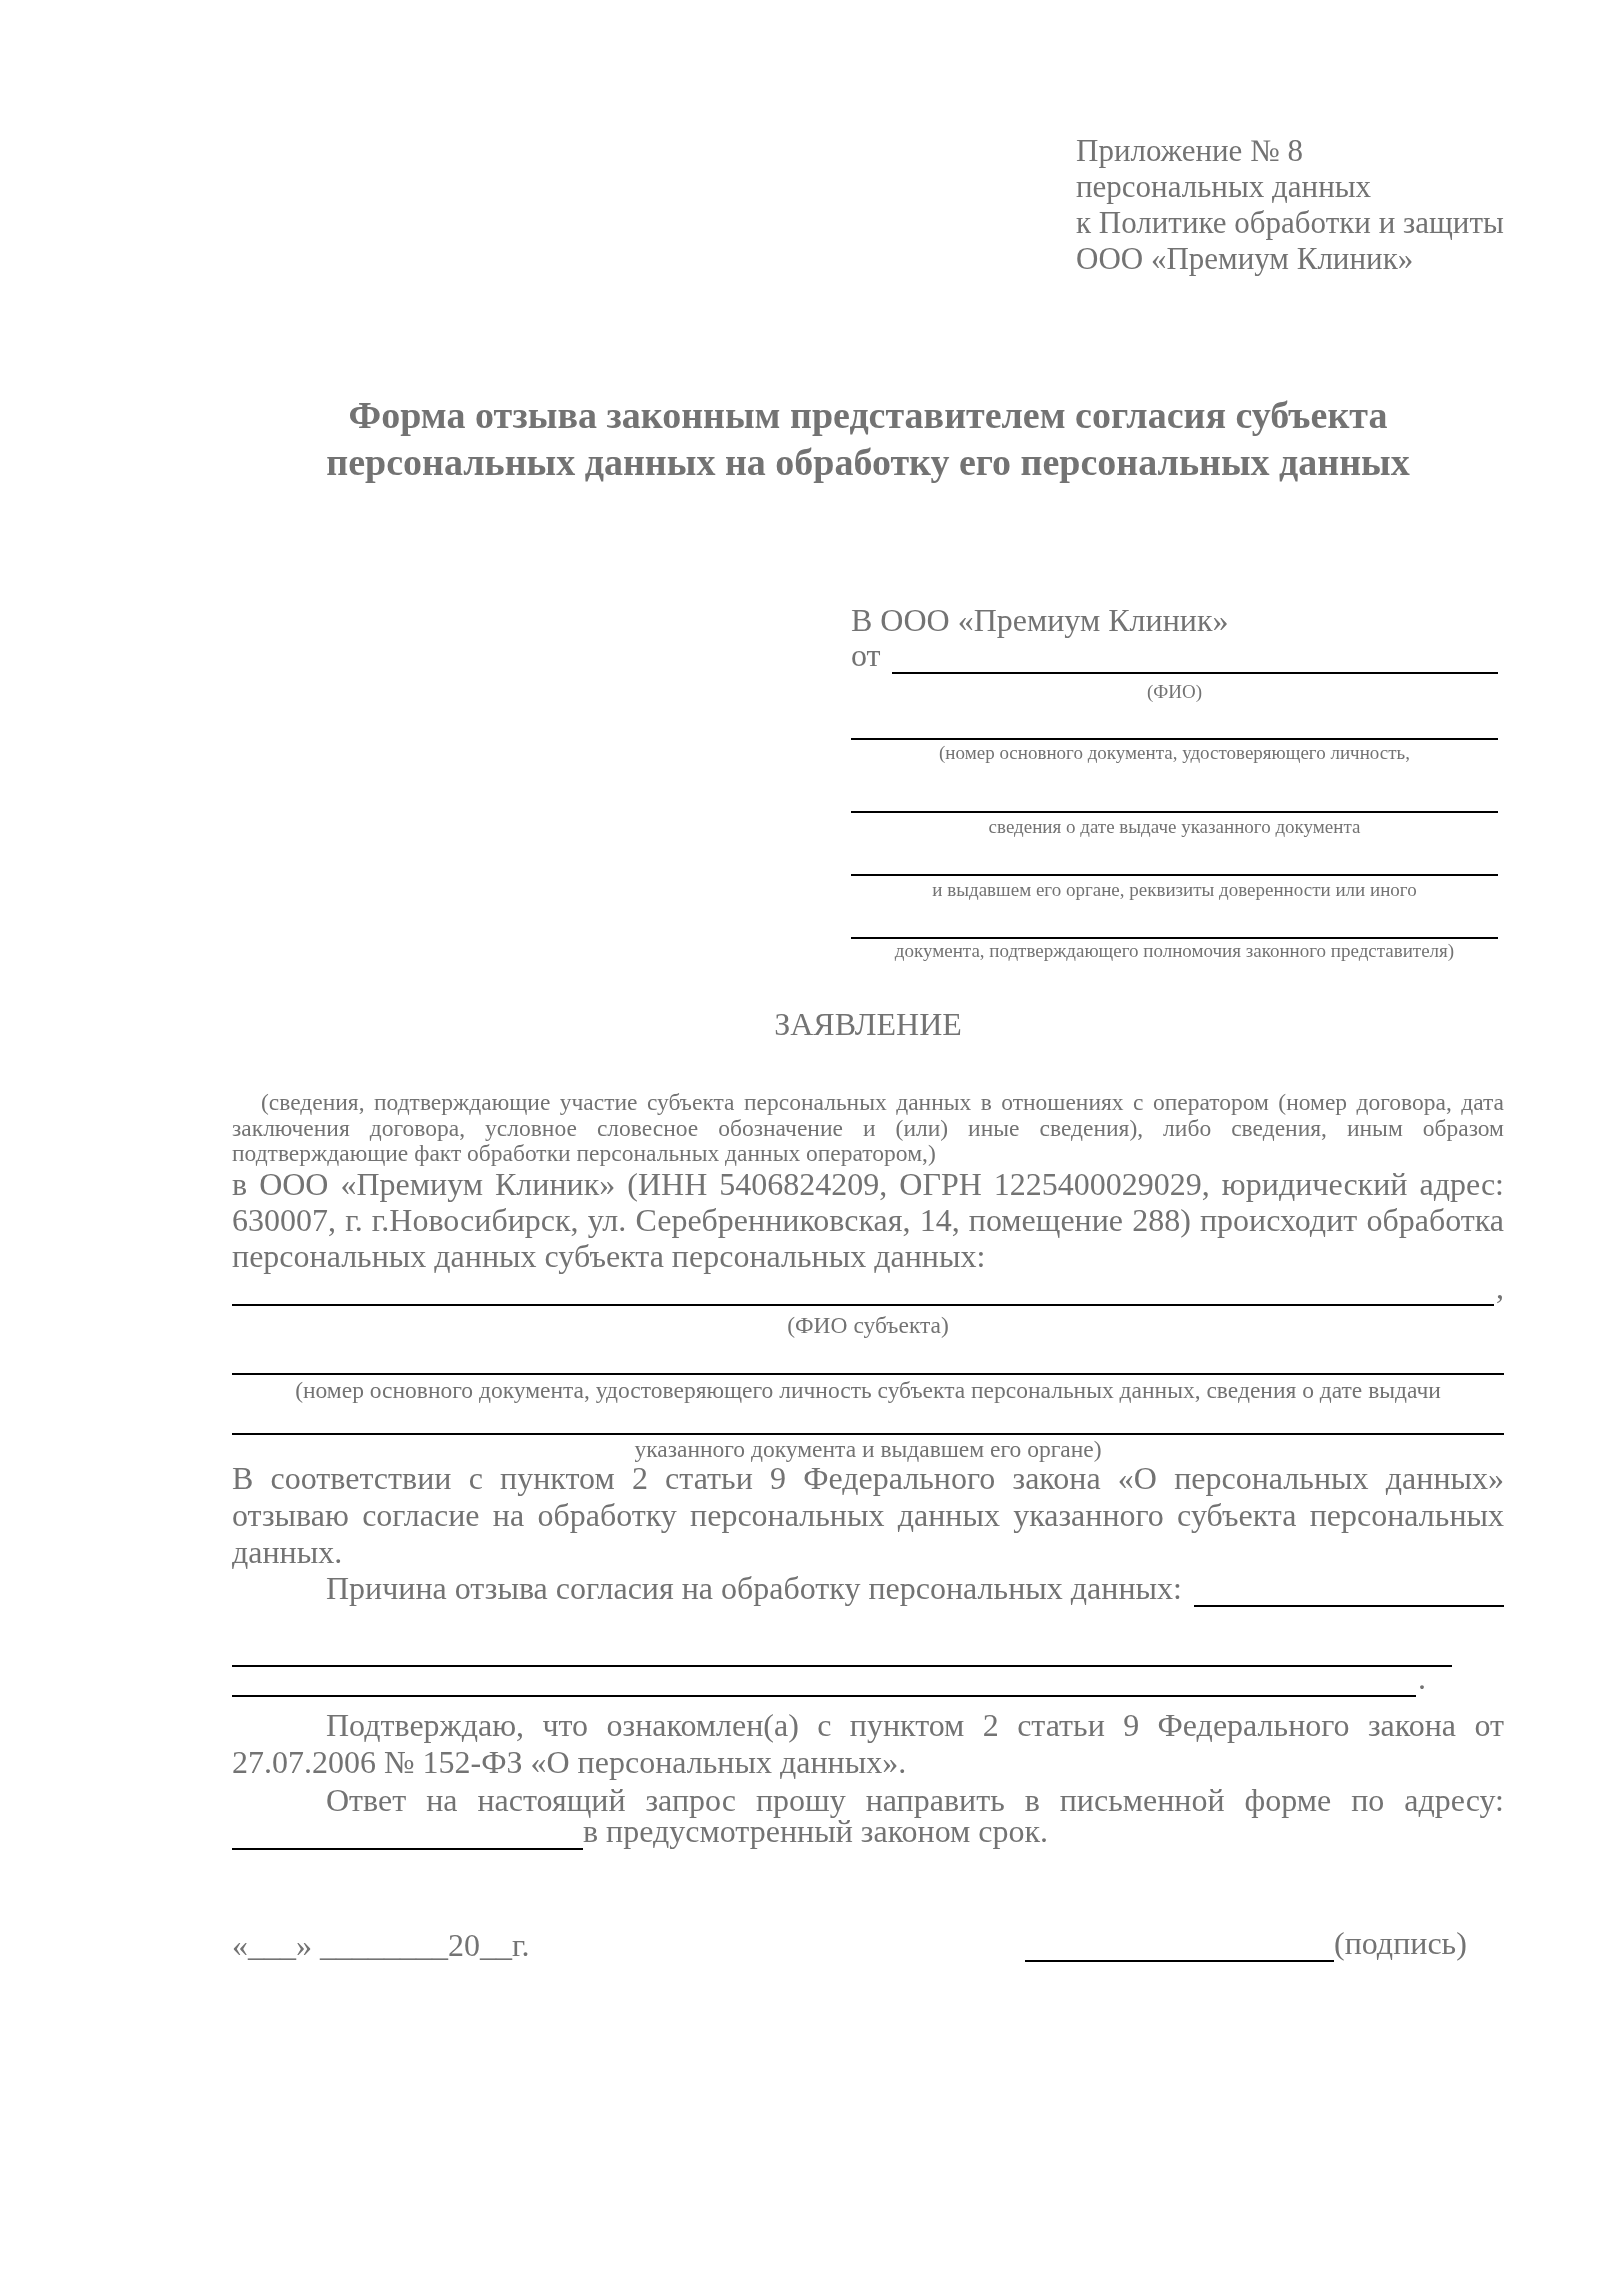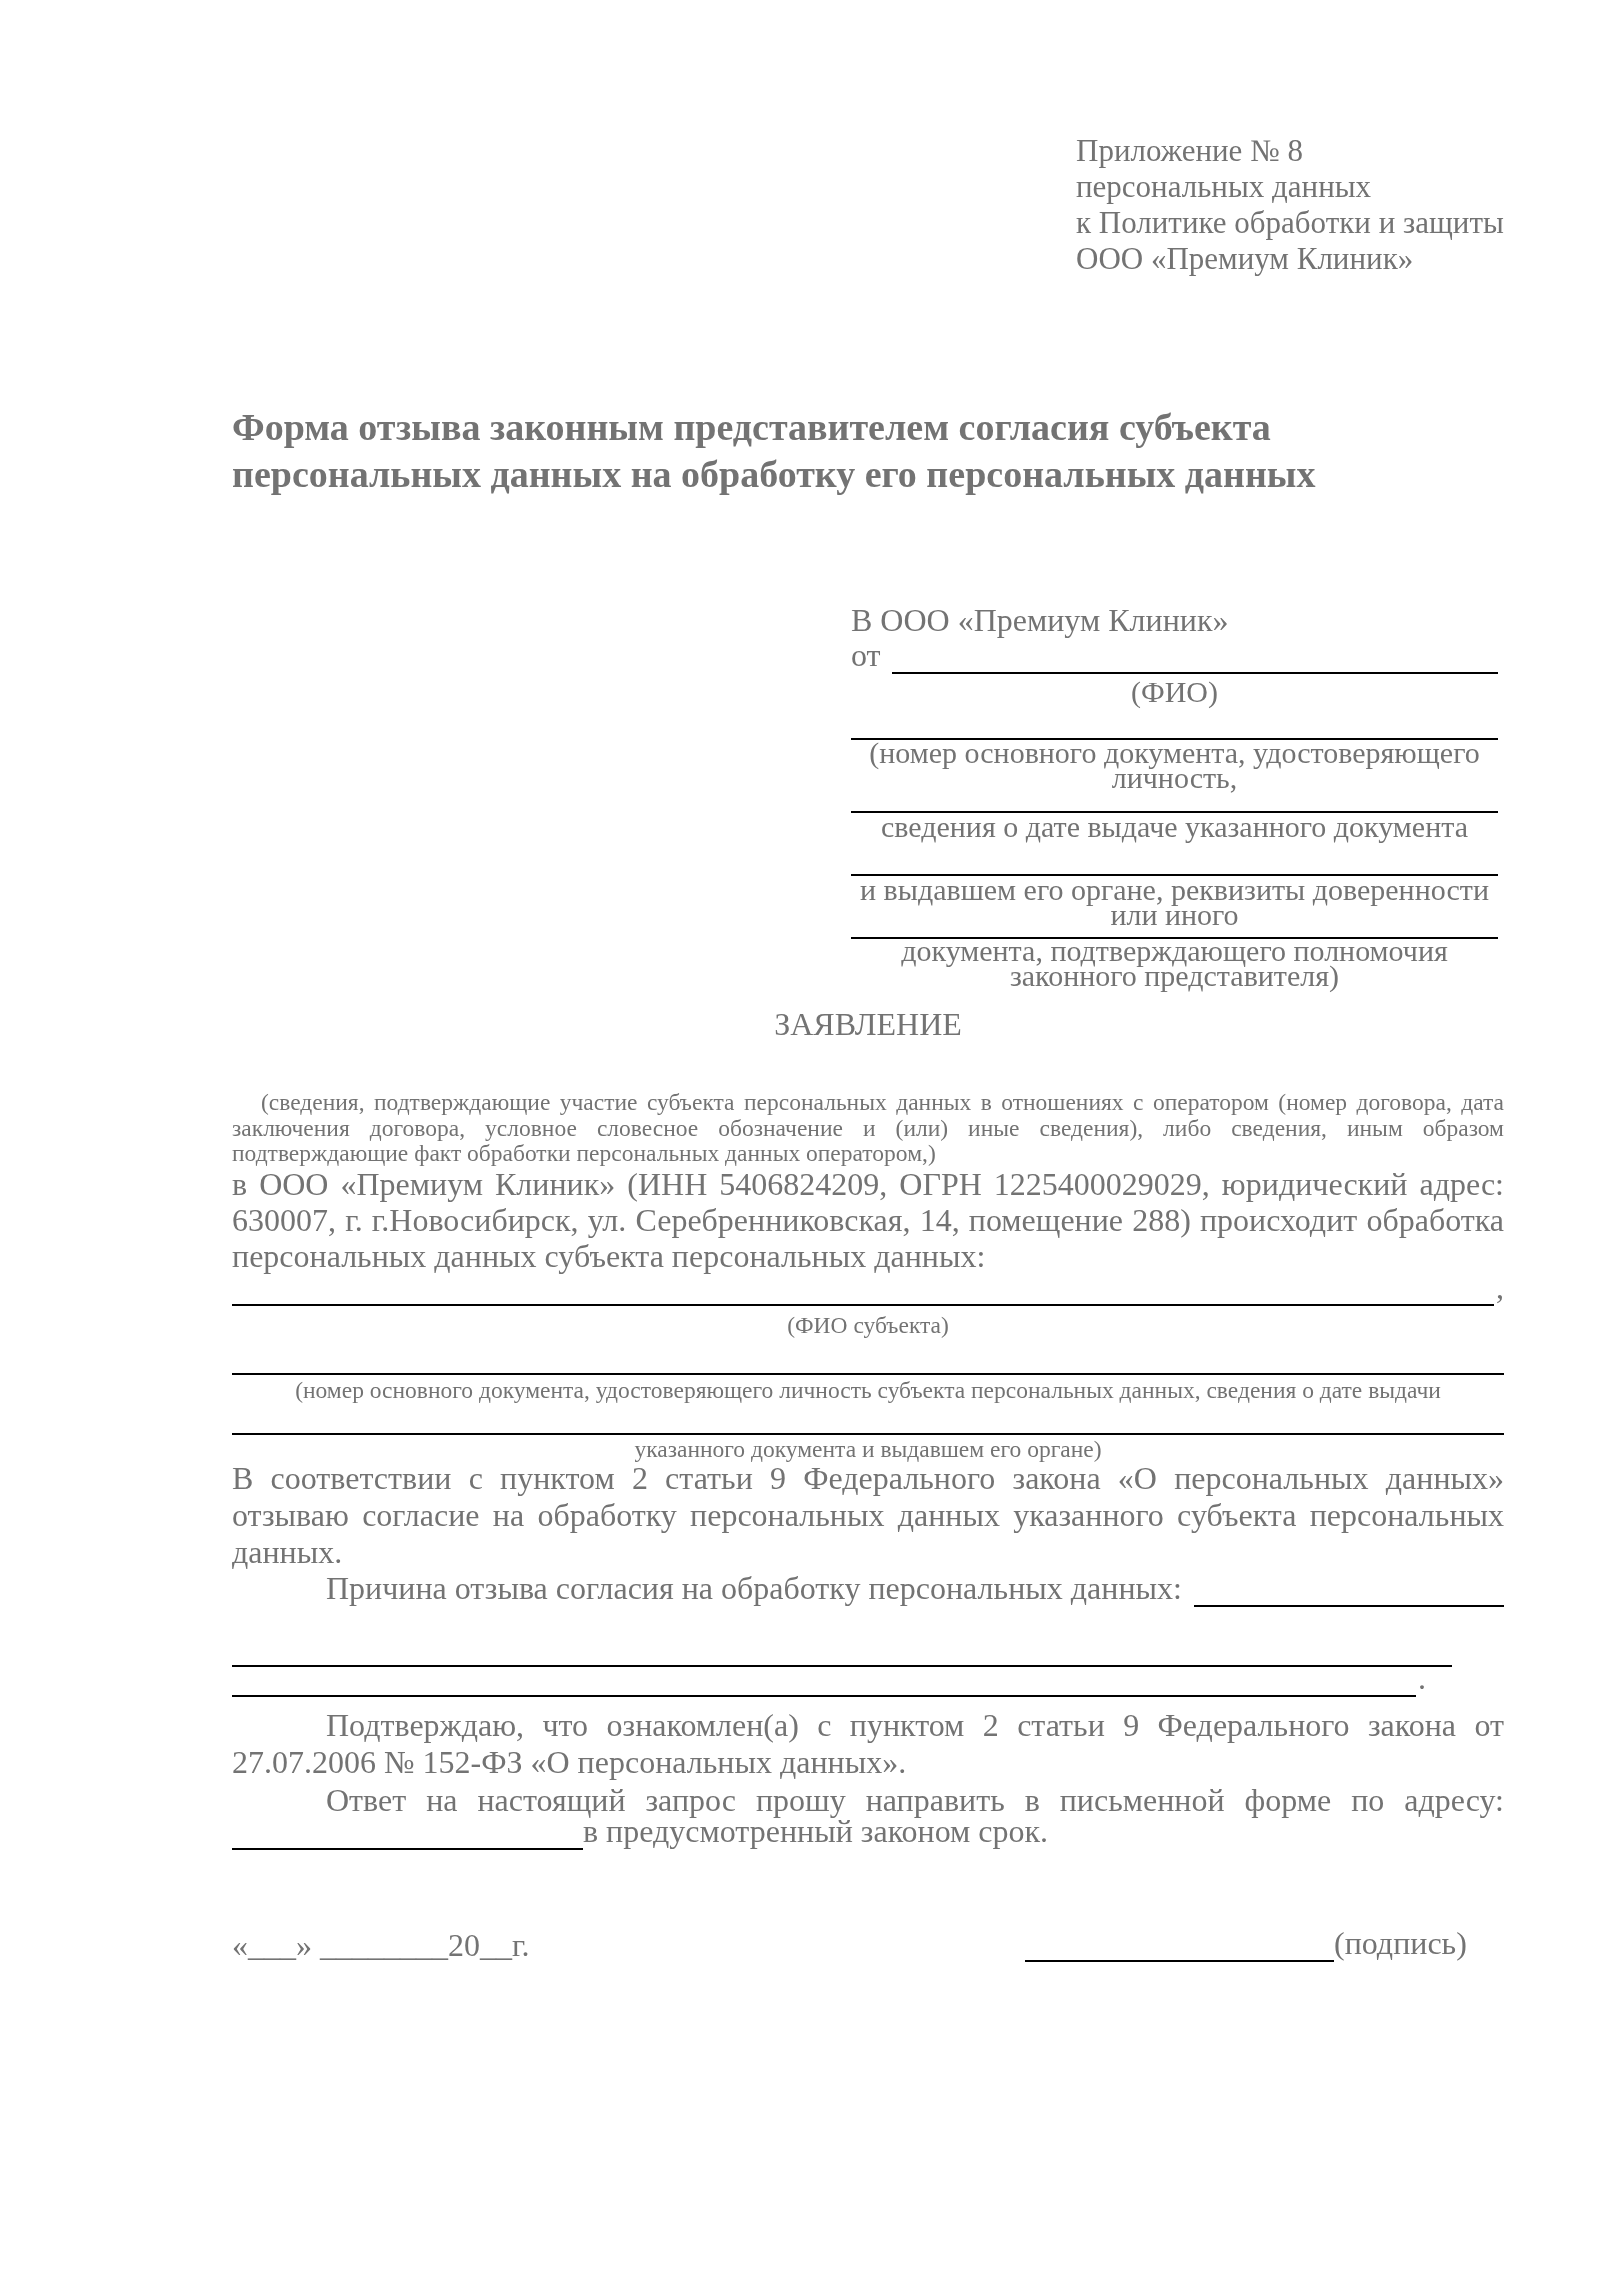--- a/index.html
+++ b/index.html
@@ -11,26 +11,26 @@
     color:#737373;
     font-family:"Liberation Serif","DejaVu Serif",serif;
     font-size:32px;
     line-height:37px;
     overflow:hidden;
   }
   .abs{position:absolute;}
   .center{text-align:center;}
   .justify{text-align:justify;}
   .cap{font-size:23.5px;line-height:25.5px;}
-  .cap-sm{font-size:30px;line-height:24.5px;}
+  .cap-sm{font-size:19px;line-height:24.5px;}
   .row{display:flex;align-items:flex-end;}
   .fill{flex:1 1 auto;border-bottom:2.9px solid #000;}
   .uline{border-bottom:2.9px solid #000;display:inline-block;}
   .blank{border-bottom:2.9px solid #000;}
-  .title{font-size:38px;line-height:47px;font-weight:bold;text-align:left;margin-top:12px;}
+  .title{font-size:38px;line-height:47px;font-weight:bold;text-align:center;}
   .header-block{font-size:31px;line-height:36px;}
   .suffix{padding-left:2px;}
 </style>
 </head>
 <body>
 
 <div class="page">
 
   <div class="abs header-block" style="left:1076px;top:133px;">
     <div>Приложение № 8</div>

